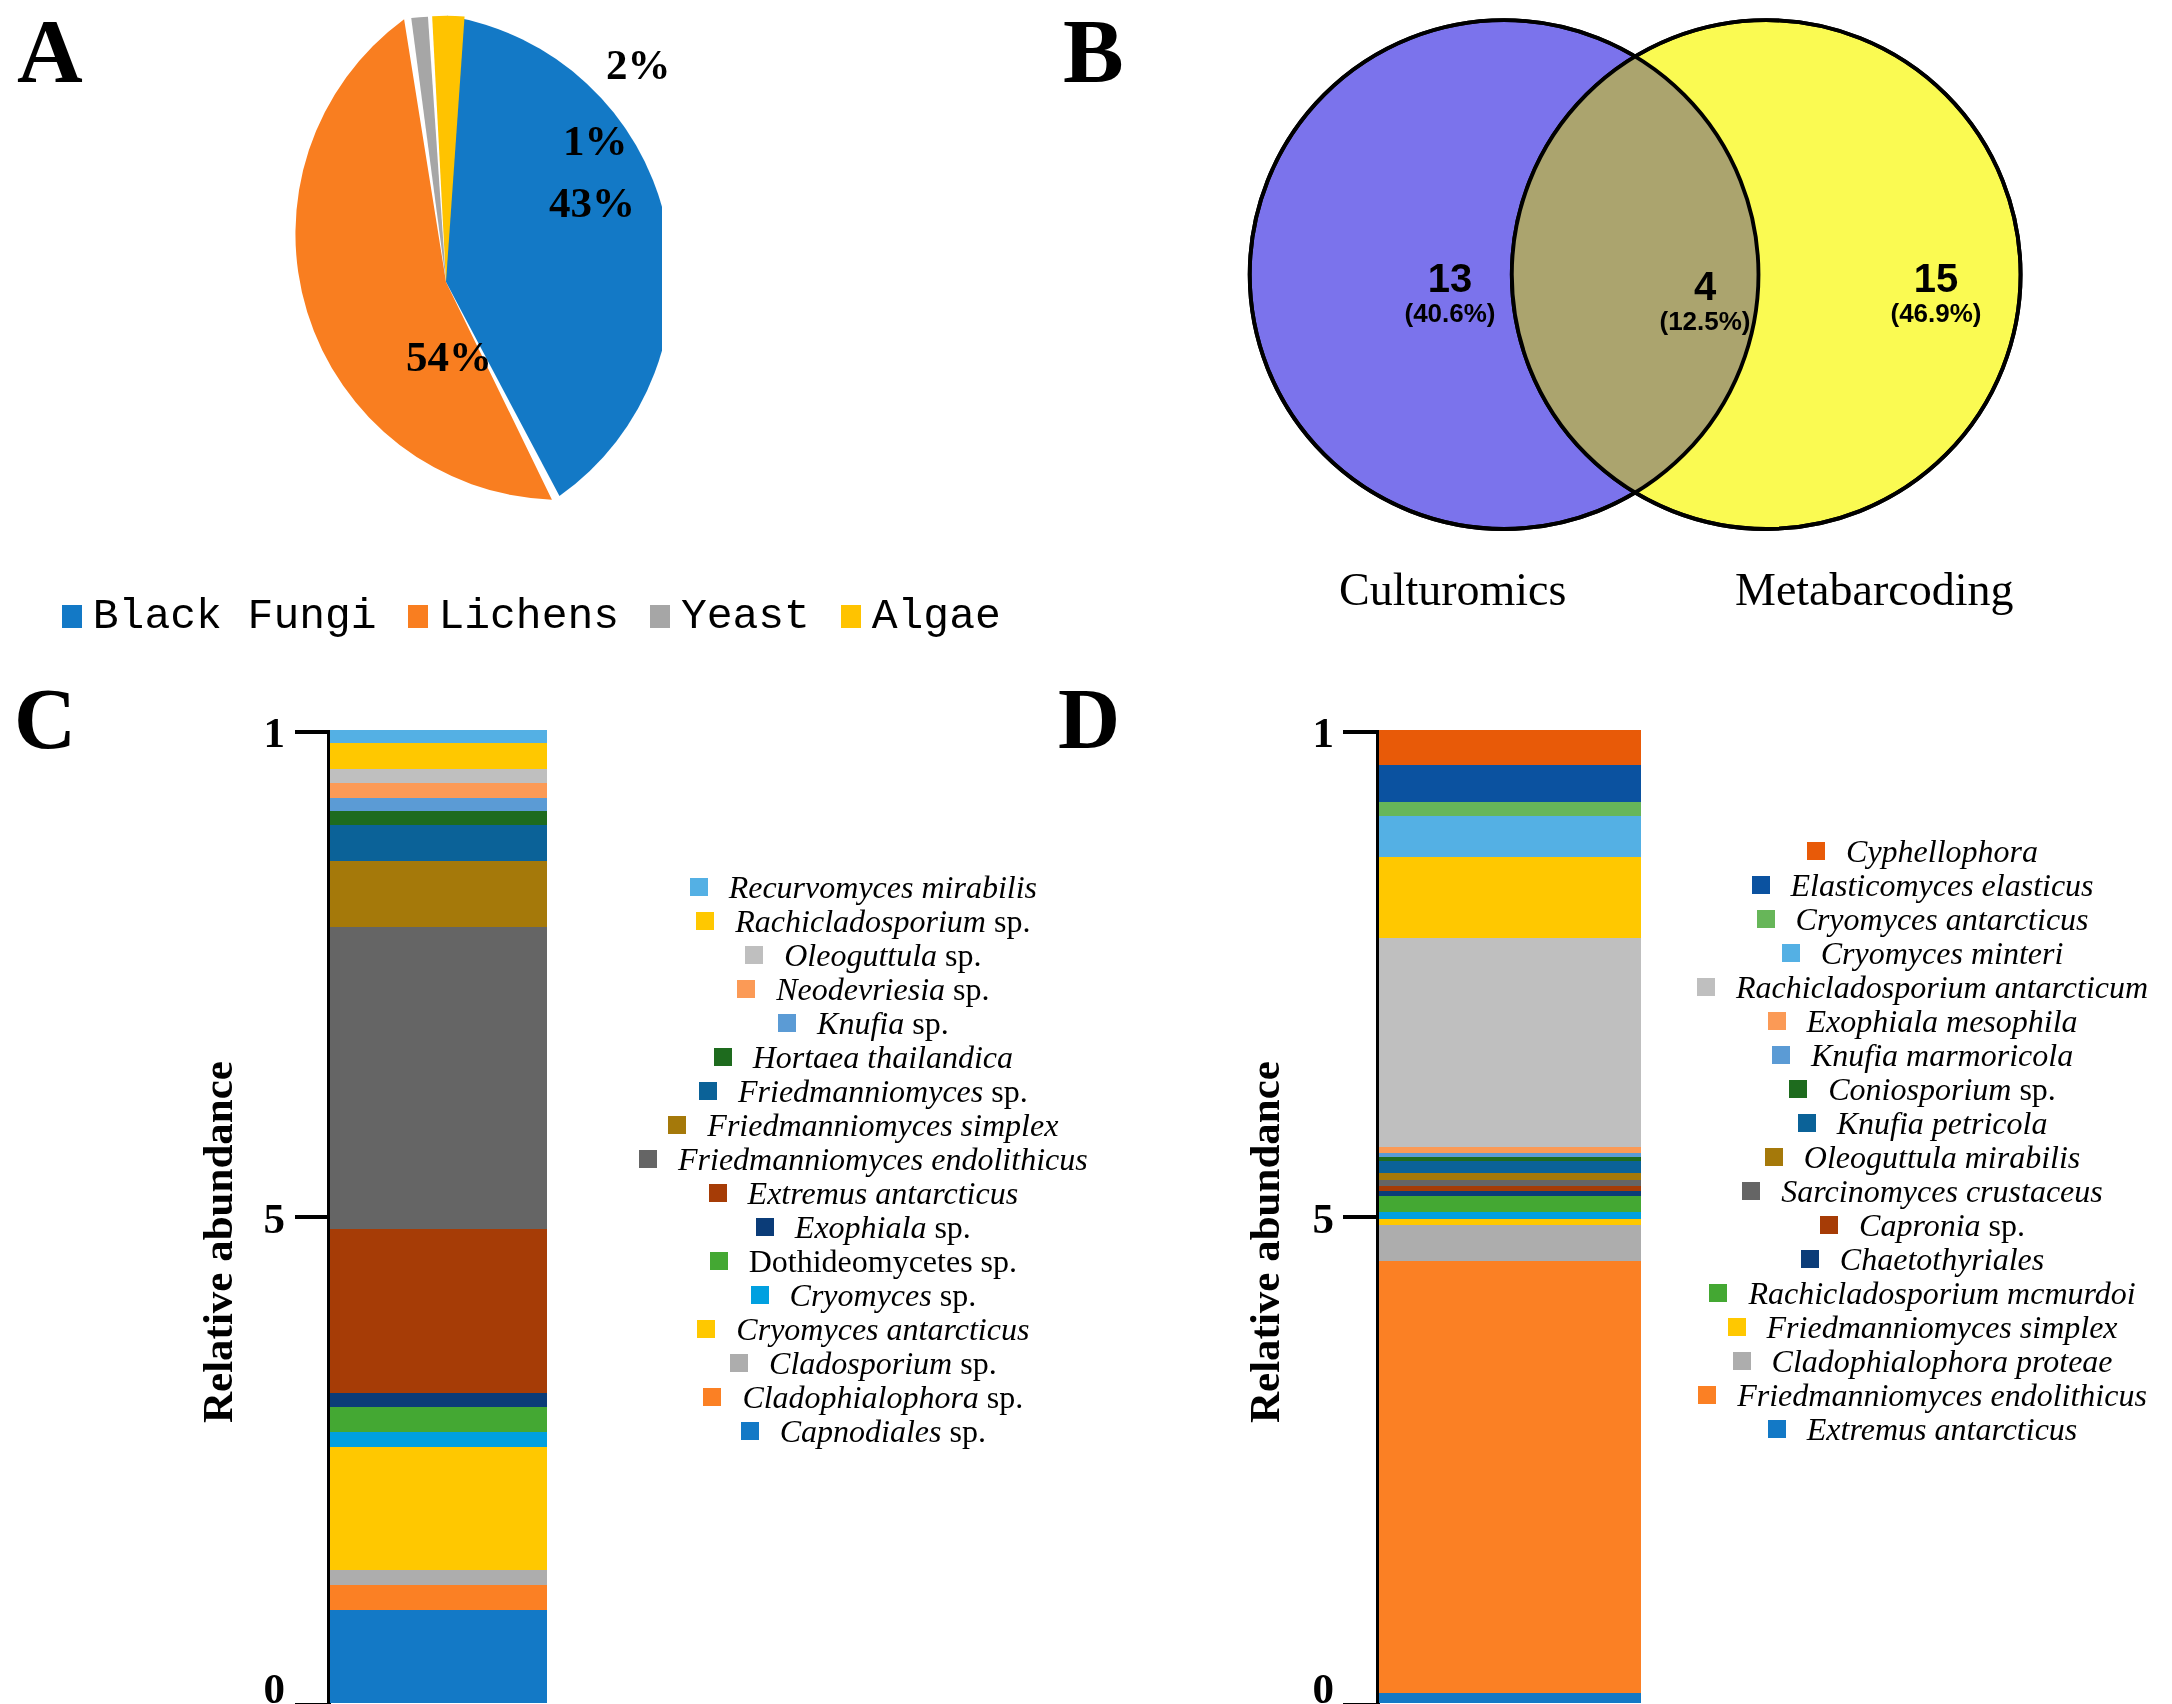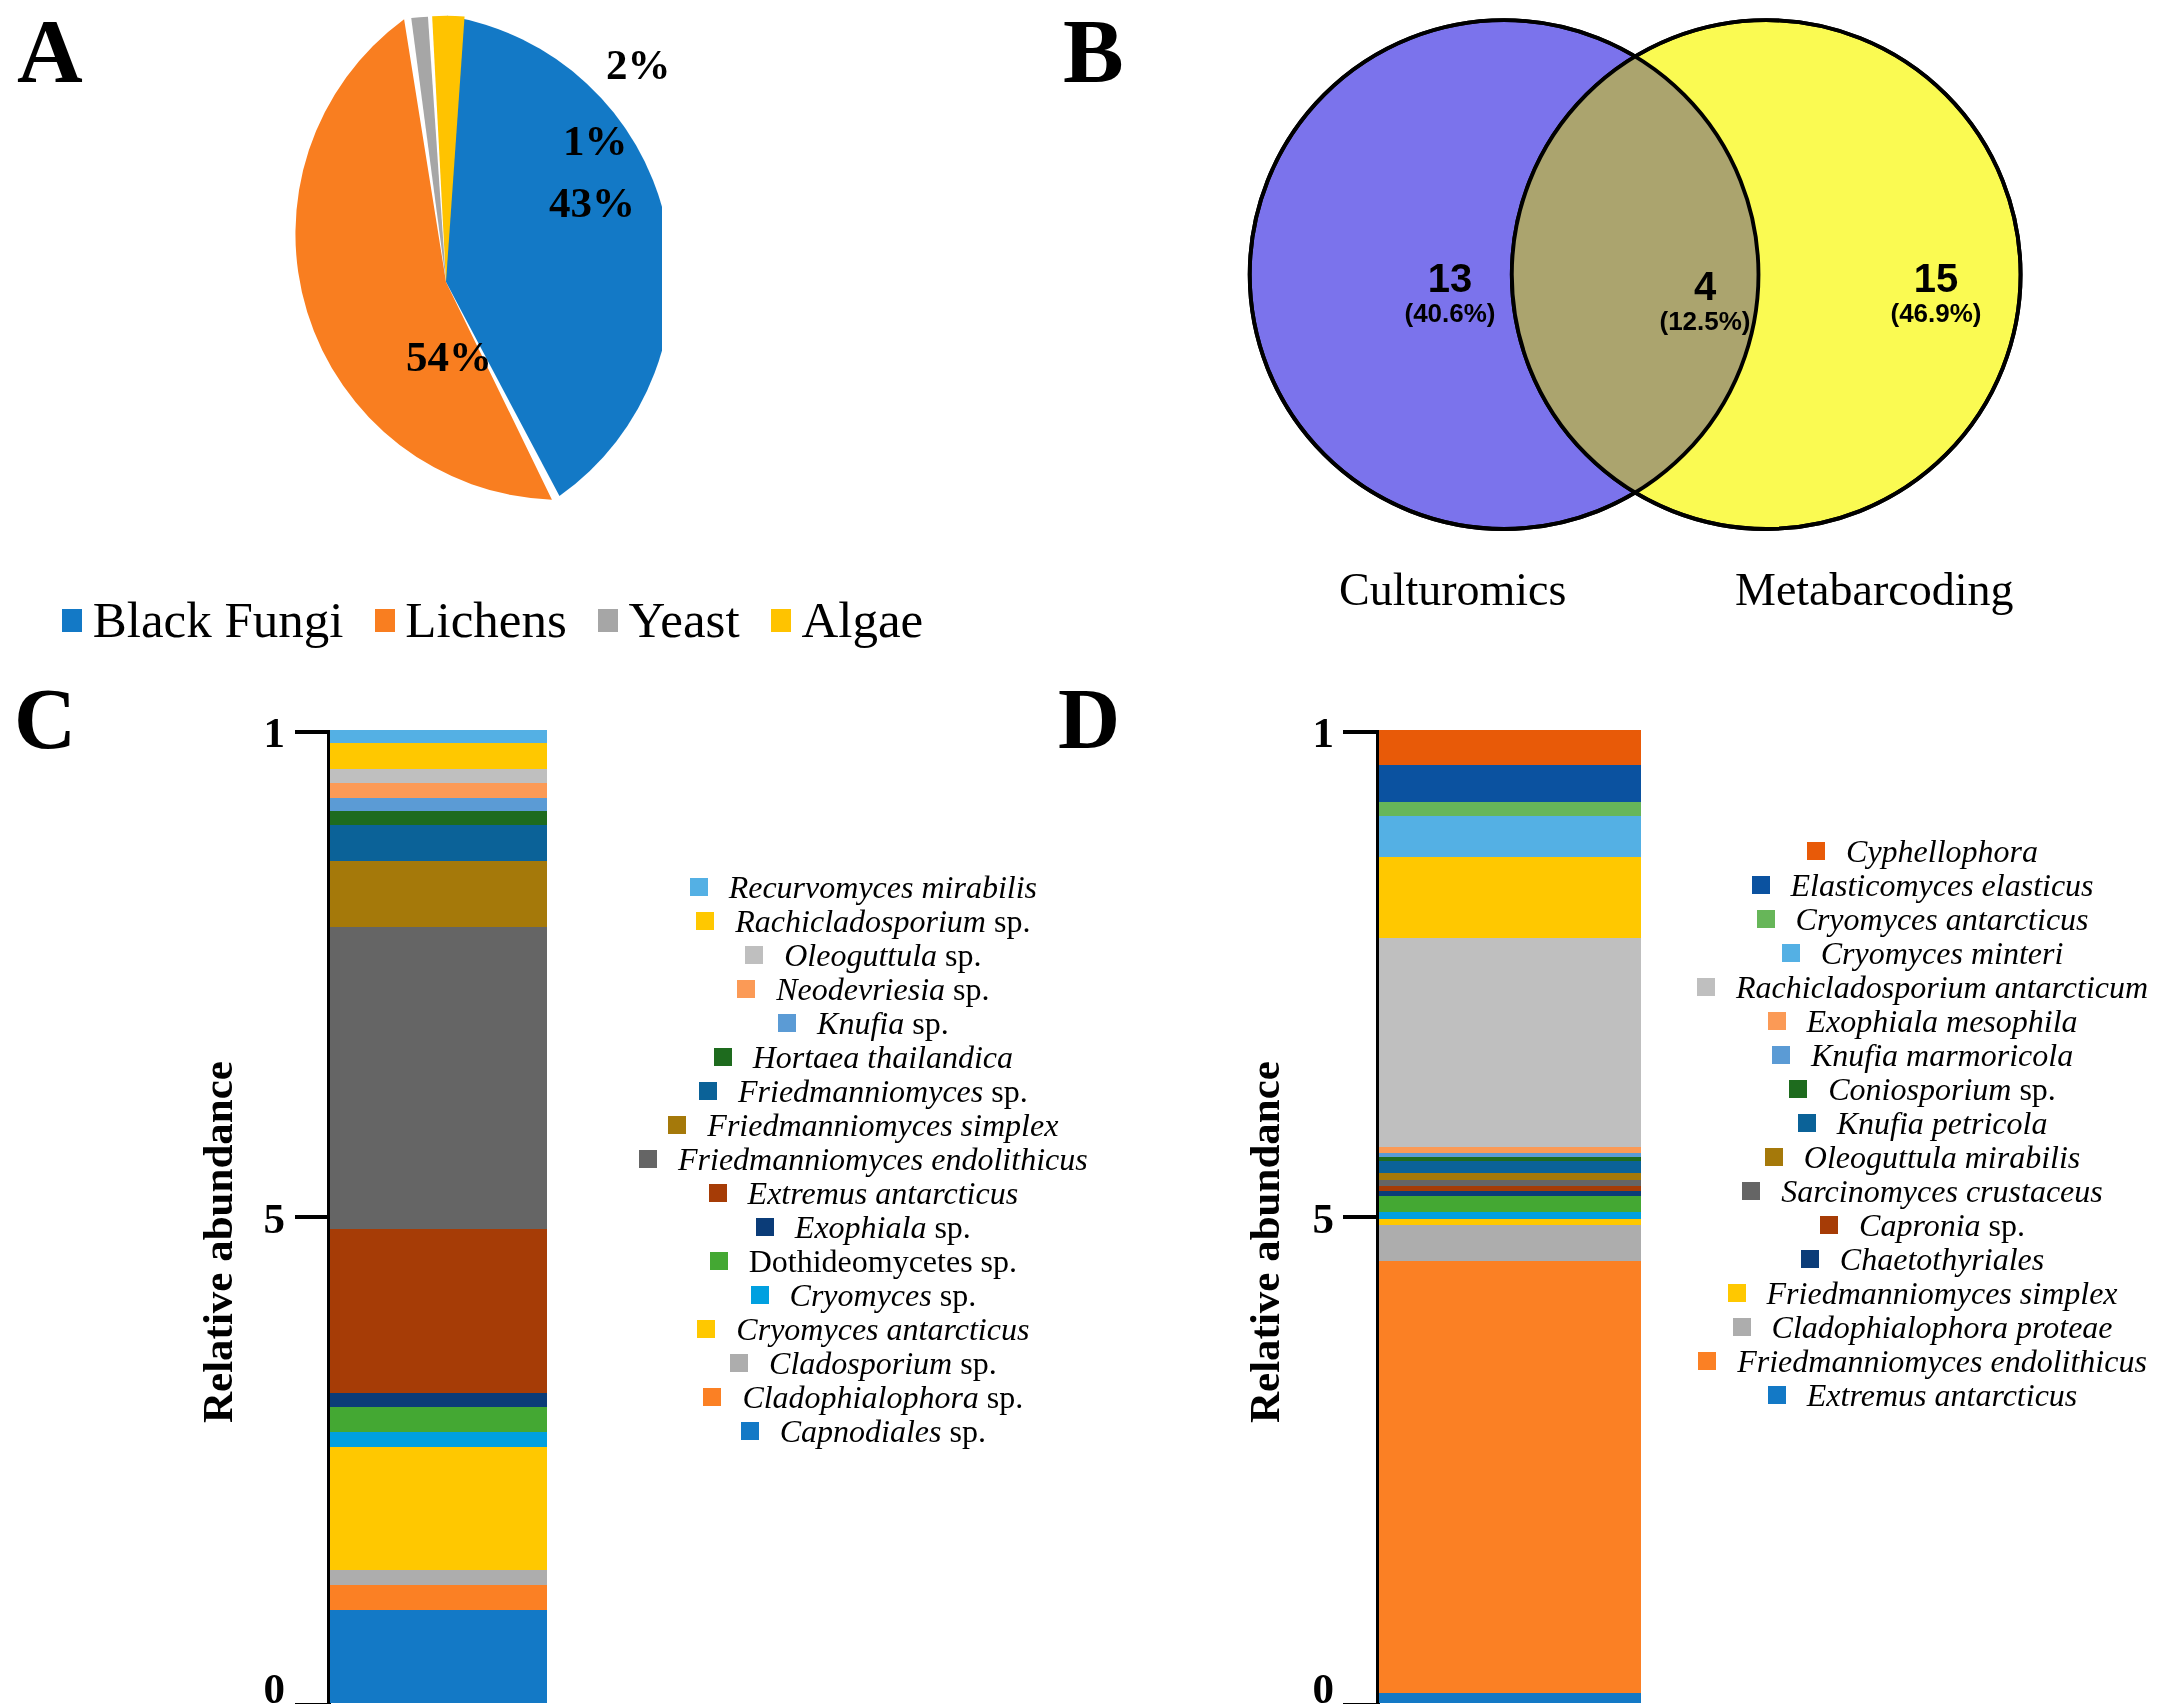--- a/index.html
+++ b/index.html
@@ -15,21 +15,21 @@
   #pie-svg{position:absolute;left:0;top:0;}
   .pie-label{position:absolute;font-family:"Liberation Serif",serif;font-weight:bold;font-size:43px;color:#000;}
   #pie-lbl-blue{left:319px;top:170px;}
   #pie-lbl-orange{left:176px;top:324px;}
   #pie-lbl-gray{left:333px;top:108px;}
   #pie-lbl-yellow{left:376px;top:32px;}
 
   #pie-legend{position:absolute;left:62px;top:595px;display:flex;align-items:center;gap:31px;}
   .plegend-item{display:flex;align-items:center;gap:10.8px;}
   .plegend-sw{width:20px;height:23px;display:block;}
-  .plegend-txt{font-family:Liberation Serif, serif;font-size:51px;color:#000;line-height:1;text-align:right;}
+  .plegend-txt{font-family:Liberation Mono, monospace;font-size:43px;color:#000;line-height:1;text-align:right;}
 
   
   #venn-wrap{position:absolute;left:1157px;top:14px;width:964px;height:609px;}
   .venn-num{position:absolute;text-align:center;font-family:"Liberation Sans",sans-serif;font-weight:bold;color:#000;}
   .venn-n{font-size:40px;line-height:1.05;}
   .venn-p{font-size:26px;line-height:1.15;}
   #venn-left{left:208px;top:243px;width:170px;}
   #venn-mid{left:463px;top:251px;width:170px;}
   #venn-right{left:694px;top:243px;width:170px;}
   .venn-cap{position:absolute;font-family:"Liberation Serif",serif;font-size:46px;color:#000;}
@@ -315,20 +315,24 @@
     </div>
     <div class="sp-item">
       <span class="sp-sw" style="background: rgb(166, 60, 6);"></span>
       <span class="sp-txt"><i>Capronia</i> sp.</span>
     </div>
     <div class="sp-item">
       <span class="sp-sw" style="background: rgb(11, 60, 120);"></span>
       <span class="sp-txt"><i>Chaetothyriales</i></span>
     </div>
     <div class="sp-item">
+      <span class="sp-sw" style="background: rgb(68, 168, 51);"></span>
+      <span class="sp-txt"><i>Rachicladosporium mcmurdoi</i></span>
+    </div>
+    <div class="sp-item">
       <span class="sp-sw" style="background: rgb(255, 200, 0);"></span>
       <span class="sp-txt"><i>Friedmanniomyces simplex</i></span>
     </div>
     <div class="sp-item">
       <span class="sp-sw" style="background: rgb(173, 173, 173);"></span>
       <span class="sp-txt"><i>Cladophialophora proteae</i></span>
     </div>
     <div class="sp-item">
       <span class="sp-sw" style="background: rgb(251, 128, 36);"></span>
       <span class="sp-txt"><i>Friedmanniomyces endolithicus</i></span>

